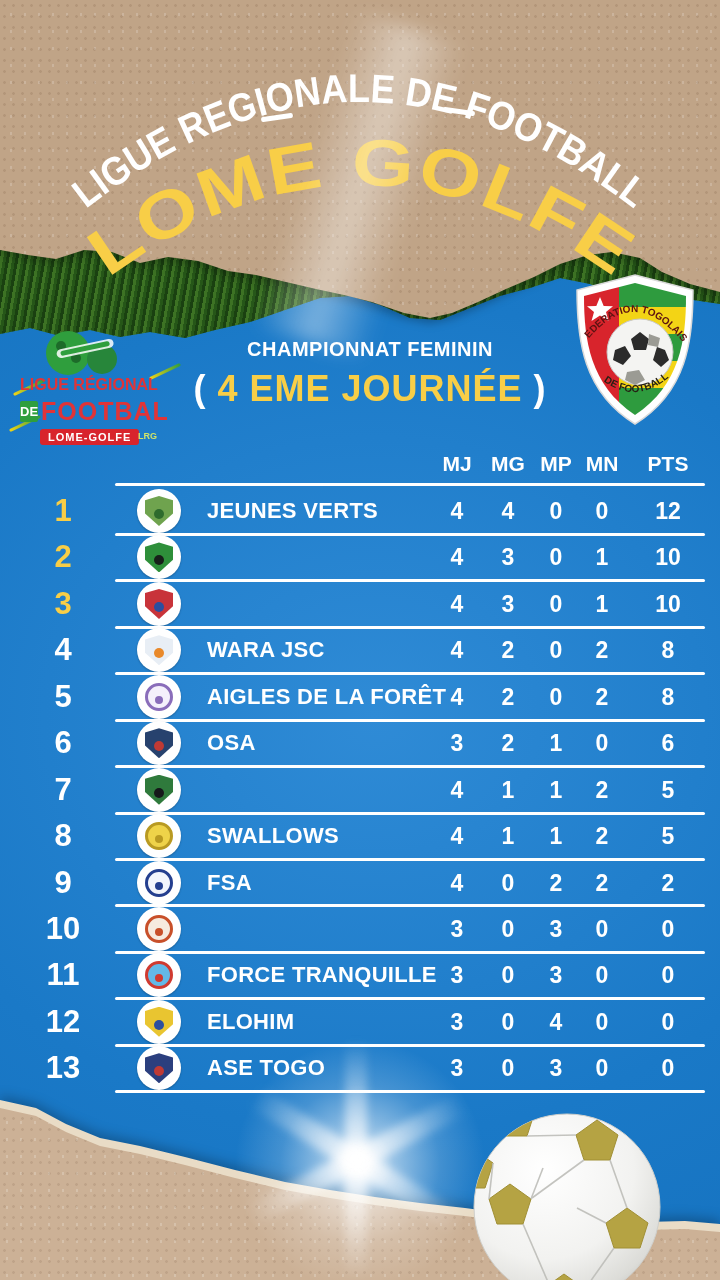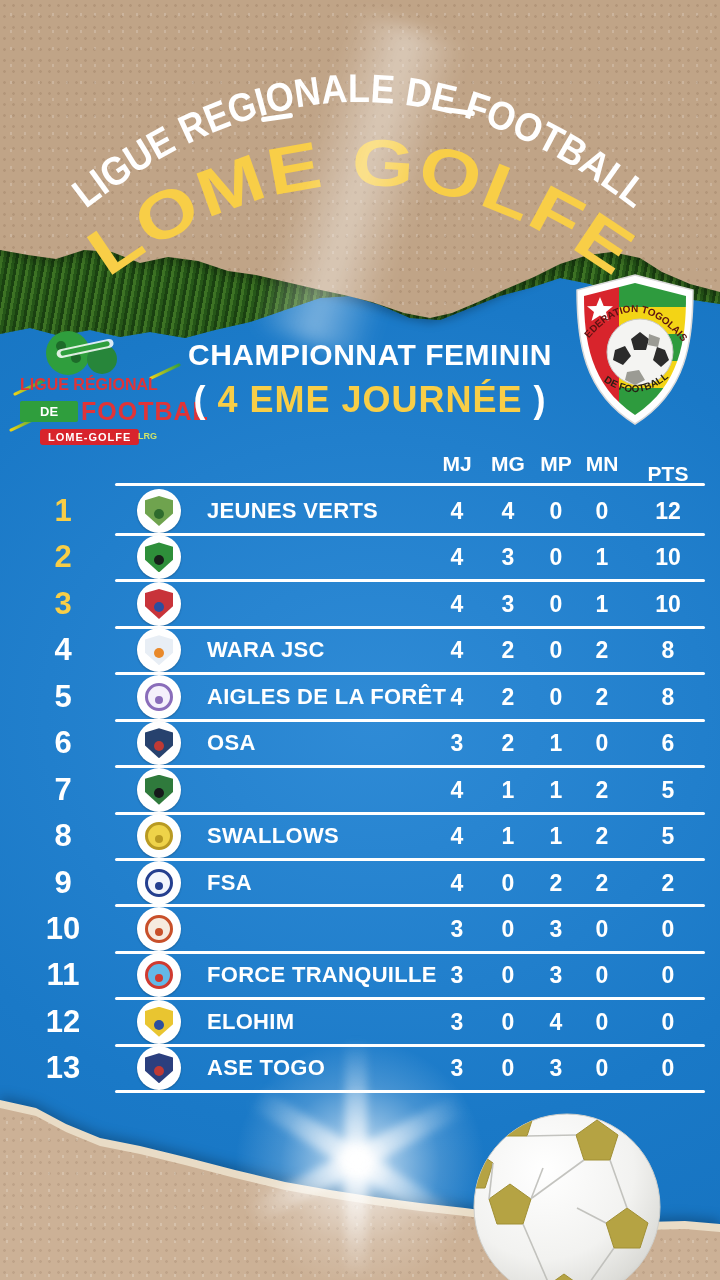--- a/index.html
+++ b/index.html
@@ -37,29 +37,29 @@
   .beam.b2{transform:rotate(62deg);} .beam.b3{transform:rotate(-58deg);}
   
   .arc-svg{position:absolute;left:0;top:0;width:720px;height:340px;z-index:5;}
   .arc-title{font-family:"Liberation Sans",sans-serif;font-weight:bold;fill:#ffffff;font-size:40px;}
   .arc-sub{font-family:"Liberation Sans",sans-serif;font-weight:bold;fill:#f8ce47;font-size:66px;letter-spacing:2px;}
   .dash{position:absolute;width:32px;height:5px;background:#fff;border-radius:2px;z-index:6;}
   
   .league-logo{position:absolute;left:16px;top:326px;width:170px;height:120px;z-index:4;}
   .ll-line1{position:absolute;left:4px;top:50px;width:170px;font-weight:bold;font-size:16px;color:#e03438;letter-spacing:0;}
   .ll-line2{position:absolute;left:4px;top:71px;display:flex;align-items:center;gap:3px;}
-  .ll-de{background:#2f9e3d;color:#fff;font-weight:bold;font-size:13px;padding:3px 20px;border-radius:2px;}
+  .ll-de{background:#2f9e3d;color:#fff;font-weight:bold;font-size:13px;padding:3px 0;border-radius:2px;}
   .ll-foot{color:#e03438;font-weight:bold;font-size:25px;letter-spacing:1px;}
   .ll-banner{position:absolute;left:24px;top:103px;background:#d8242c;color:#fff;font-weight:bold;font-size:11px;
     padding:2px 8px;border-radius:3px;letter-spacing:1px;}
   .ll-suffix{position:absolute;left:122px;top:105px;color:#cfe36a;font-weight:bold;font-size:9px;}
   .slash{position:absolute;width:34px;height:3px;border-radius:2px;background:linear-gradient(90deg,#f3d415,#2f9e3d);}
   
   .heading{position:absolute;left:170px;top:338px;width:400px;text-align:center;z-index:4;}
-  .heading .h1{color:#fff;font-weight:bold;font-size:30px;letter-spacing:.5px;white-space:nowrap;}
+  .heading .h1{color:#fff;font-weight:bold;font-size:20px;letter-spacing:.5px;white-space:nowrap;}
   .heading .h2{margin-top:7px;font-weight:bold;font-size:36px;letter-spacing:1px;white-space:nowrap;}
   .heading .h2 .wh{color:#fff;} .heading .h2 .yl{color:#f8ce47;}
   .fed-logo{position:absolute;left:565px;top:270px;width:140px;height:160px;z-index:4;}
   
   .thead{position:absolute;left:0;top:444px;width:720px;height:40px;z-index:4;}
   .thead::after{content:"";position:absolute;left:115px;bottom:-2px;width:590px;height:3px;background:#fff;border-radius:2px;}
   .thead .hl{position:absolute;top:0;height:40px;line-height:40px;text-align:center;color:#fff;font-weight:bold;font-size:21px;}
   .standings{position:absolute;left:0;top:488px;width:720px;z-index:4;}
   .trow{position:relative;height:46.45px;}
   .trow::after{content:"";position:absolute;left:115px;bottom:-1.5px;width:590px;height:3px;background:#fff;border-radius:2px;}
@@ -168,21 +168,21 @@
     <text font-size="10" font-weight="bold" fill="#262014" font-family="Liberation Sans, sans-serif">
       <textPath href="#fedArcB" startOffset="50%" text-anchor="middle">DE FOOTBALL</textPath>
     </text>
   </svg>
 
   <div class="thead">
     <div class="hl" style="left:433px;width:48px;">MJ</div>
     <div class="hl" style="left:484px;width:48px;">MG</div>
     <div class="hl" style="left:532px;width:48px;">MP</div>
     <div class="hl" style="left:578px;width:48px;">MN</div>
-    <div class="hl" style="left:638px;width:60px;margin-top:10px;">PTS</div>
+    <div class="hl" style="left:638px;width:60px;">PTS</div>
   </div>
 
   <div class="standings" id="standings">
       <div class="trow top3">
       <div class="cell c-rank">1</div>
       <div class="team-logo shield" style="--c1: #6fa34e; --c2: #2e6b2d;">
           <span class="crest"></span>
           <span class="dot"></span>
         </div>
       <div class="cell c-name">JEUNES VERTS</div>

